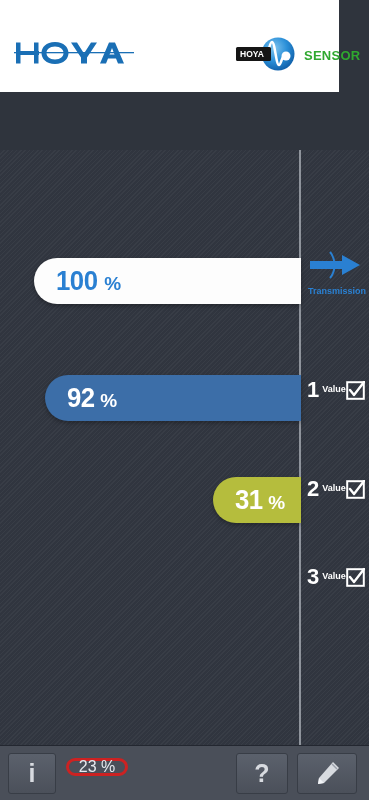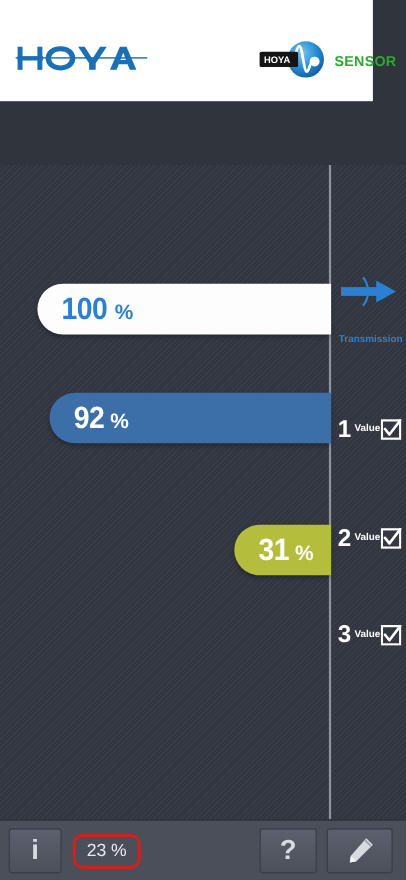--- a/index.html
+++ b/index.html
@@ -105,21 +105,21 @@
     margin-left: 3px;
     line-height: 1;
   }
   .bar-1 {
     top: 108px; left: 34px; right: 68px;
     background: #fdfdfd;
     box-shadow: 0 2px 4px rgba(0,0,0,0.3);
   }
   .bar-1 .val, .bar-1 .pct { color: #2a80d2; }
   .bar-2 {
-    top: 207px; left: 45px; right: 68px;
+    top: 225px; left: 45px; right: 68px;
     background: #3c6ea8;
     box-shadow: 0 2px 4px rgba(0,0,0,0.3);
     align-items: center;
   }
   .bar-2 .val, .bar-2 .pct { color: #ffffff; }
   .bar-3 {
     top: 327px; left: 213px; right: 68px;
     background: #b5bd3d;
     box-shadow: 0 2px 4px rgba(0,0,0,0.3);
   }
@@ -129,21 +129,21 @@
   
   .trans-block {
     position: absolute; left: 305px; top: 100px;
     width: 64px;
     text-align: center;
   }
   .trans-label {
     color: #2a80d2;
     font-size: 9px;
     font-weight: bold;
-    margin-top: 18px;
+    margin-top: 2px;
   }
   .value-row {
     position: absolute; left: 307px;
     width: 62px; height: 34px;
     display: flex; align-items: center;
     cursor: pointer;
   }
   .value-row .num {
     color: #ffffff;
     font-size: 22px;
@@ -183,21 +183,21 @@
   .tb-help { left: 236px; width: 52px; }
   .tb-edit { left: 297px; width: 60px; }
   .tb-glyph {
     color: #d8dbe0;
     font-size: 25px;
     font-weight: bold;
     line-height: 1;
   }
   .pct-badge {
     position: absolute; left: 66px; top: 12px;
-    min-width: 62px; height: 32px;
+    min-width: 62px; height: 18px;
     border: 3px solid #cc2222;
     border-radius: 9px;
     background: transparent;
     display: flex; align-items: center; justify-content: center;
     cursor: pointer;
   }
   .pct-badge span {
     color: #e6e9ee;
     font-size: 16px;
     font-weight: normal;

